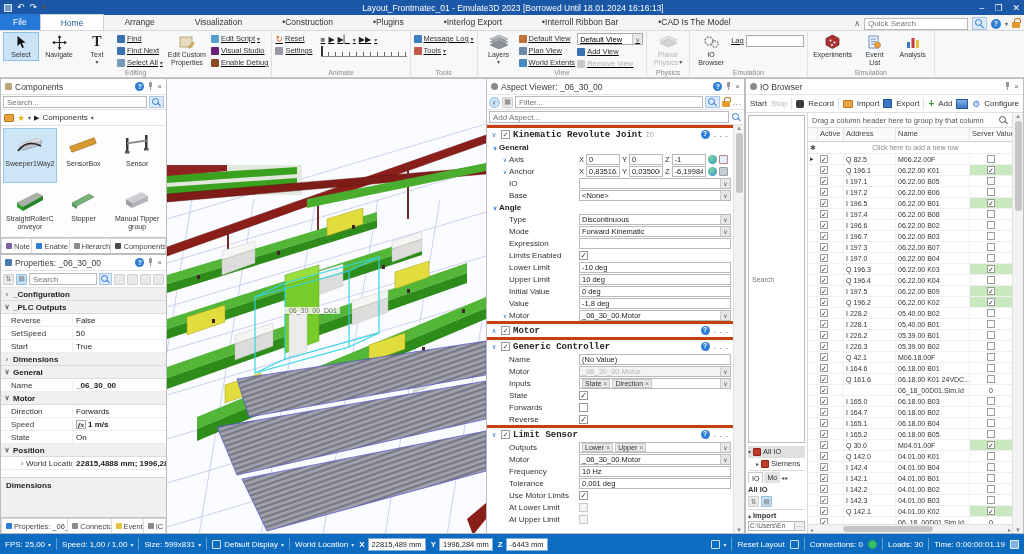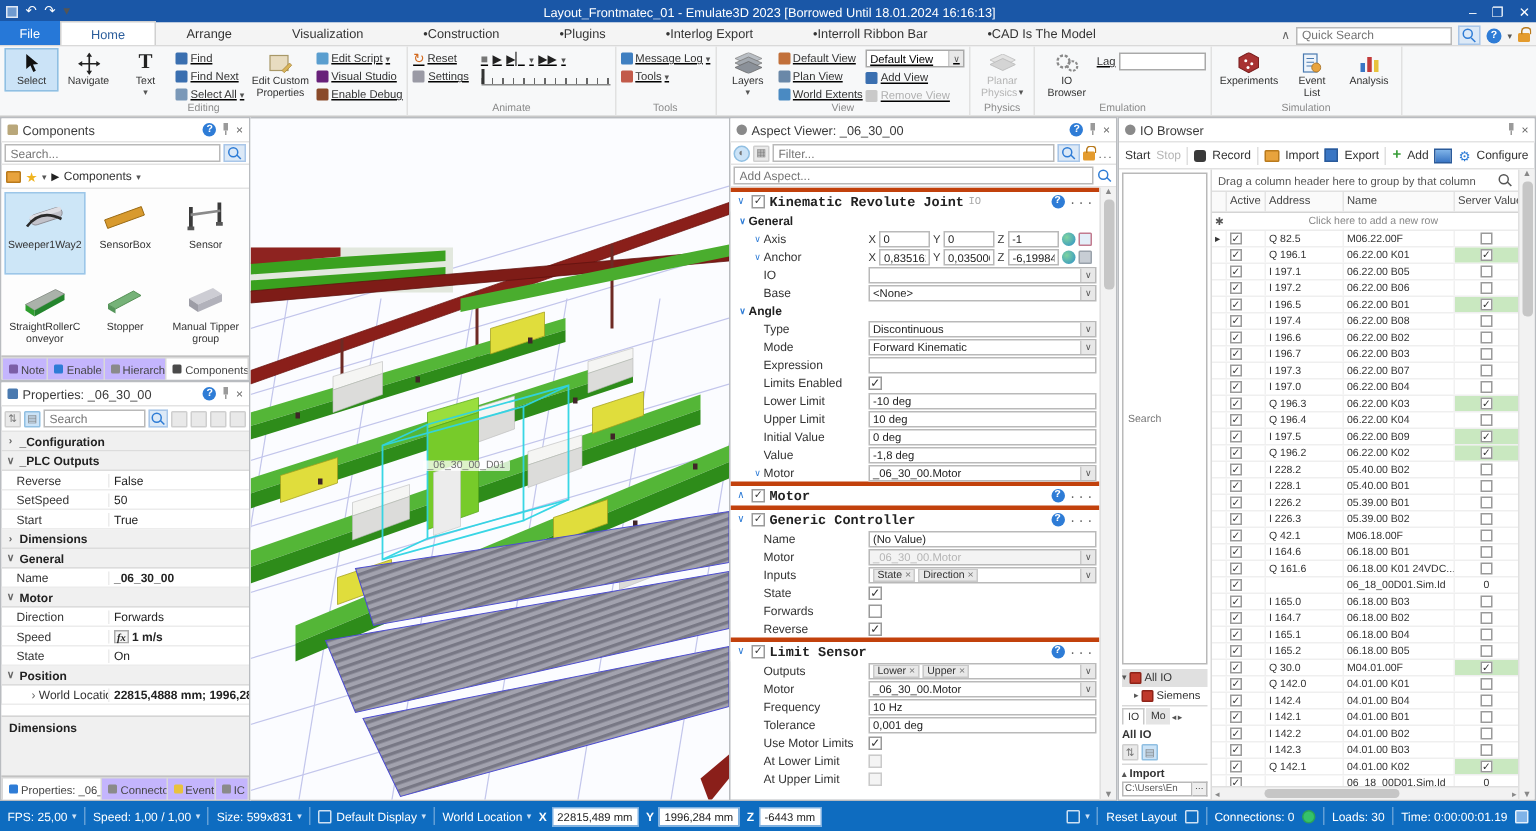--- a/index.html
+++ b/index.html
@@ -71,21 +71,21 @@
   .ctools { height:16px; display:flex; align-items:center; gap:3px; padding:0 3px; font-size:8px; color:#333; border-bottom:1px solid #e3e3e3; flex:0 0 auto; }
   .folderic { width:10px; height:8px; background:#e8a33d; border:1px solid #b97a1c; border-radius:1px; position:relative; }
   .star { color:#f0b420; font-size:9px; }
   .comp-grid { flex:1; display:grid; grid-template-columns:repeat(3,1fr); grid-auto-rows:55px; padding:2px; overflow:hidden; background:#fdfdfd; }
   .comp-card { display:flex; flex-direction:column; align-items:center; padding:2px 1px; border:1px solid transparent; }
   .comp-card.selected { background:#cde6f7; border:1px solid #9cc6e8; }
   .comp-ic { width:34px; height:28px; }
   .comp-ic svg { width:100%; height:100%; }
   .comp-lbl { font-size:7px; color:#333; text-align:center; line-height:1.15; margin-top:1px; word-break:break-all; }
   .ptabs { height:16px; background:#d8d8d8; display:flex; align-items:flex-end; gap:1px; padding:1px 1px 0; font-size:7.5px; color:#444; flex:0 0 auto; border-top:1px solid #c2c2c2; }
-  .ptab { display:flex; align-items:center; gap:2px; padding:1px 4px; height:14px; background:#c4b5fd; white-space:nowrap; overflow:hidden; }
+  .ptab { display:flex; align-items:center; gap:2px; padding:1px 4px; height:14px; background:#ffffff; white-space:nowrap; overflow:hidden; }
   .ptab.active { background:#fff; }
   .tabdot { width:6px; height:6px; border-radius:1px; flex:0 0 auto; }
 
   .prop-panel { flex:1; }
   .prop-tools { height:17px; display:flex; align-items:center; gap:2px; padding:0 2px; border-bottom:1px solid #e3e3e3; flex:0 0 auto; }
   .tico { width:11px; height:11px; border-radius:1px; background:#e9e9e9; border:1px solid #cfcfcf; font-size:7px; display:flex; align-items:center; justify-content:center; color:#777; }
   .tico.blue { background:#cbe3f7; border-color:#90bfe2; }
   .prop-grid { flex:0 0 auto; overflow:hidden; font-size:8px; }
   .prow { display:flex; height:13px; align-items:center; border-bottom:1px solid #ececec; }
   .prow.sec { background:#f0f0f0; font-weight:bold; color:#222; border-bottom:1px solid #dcdcdc; }

